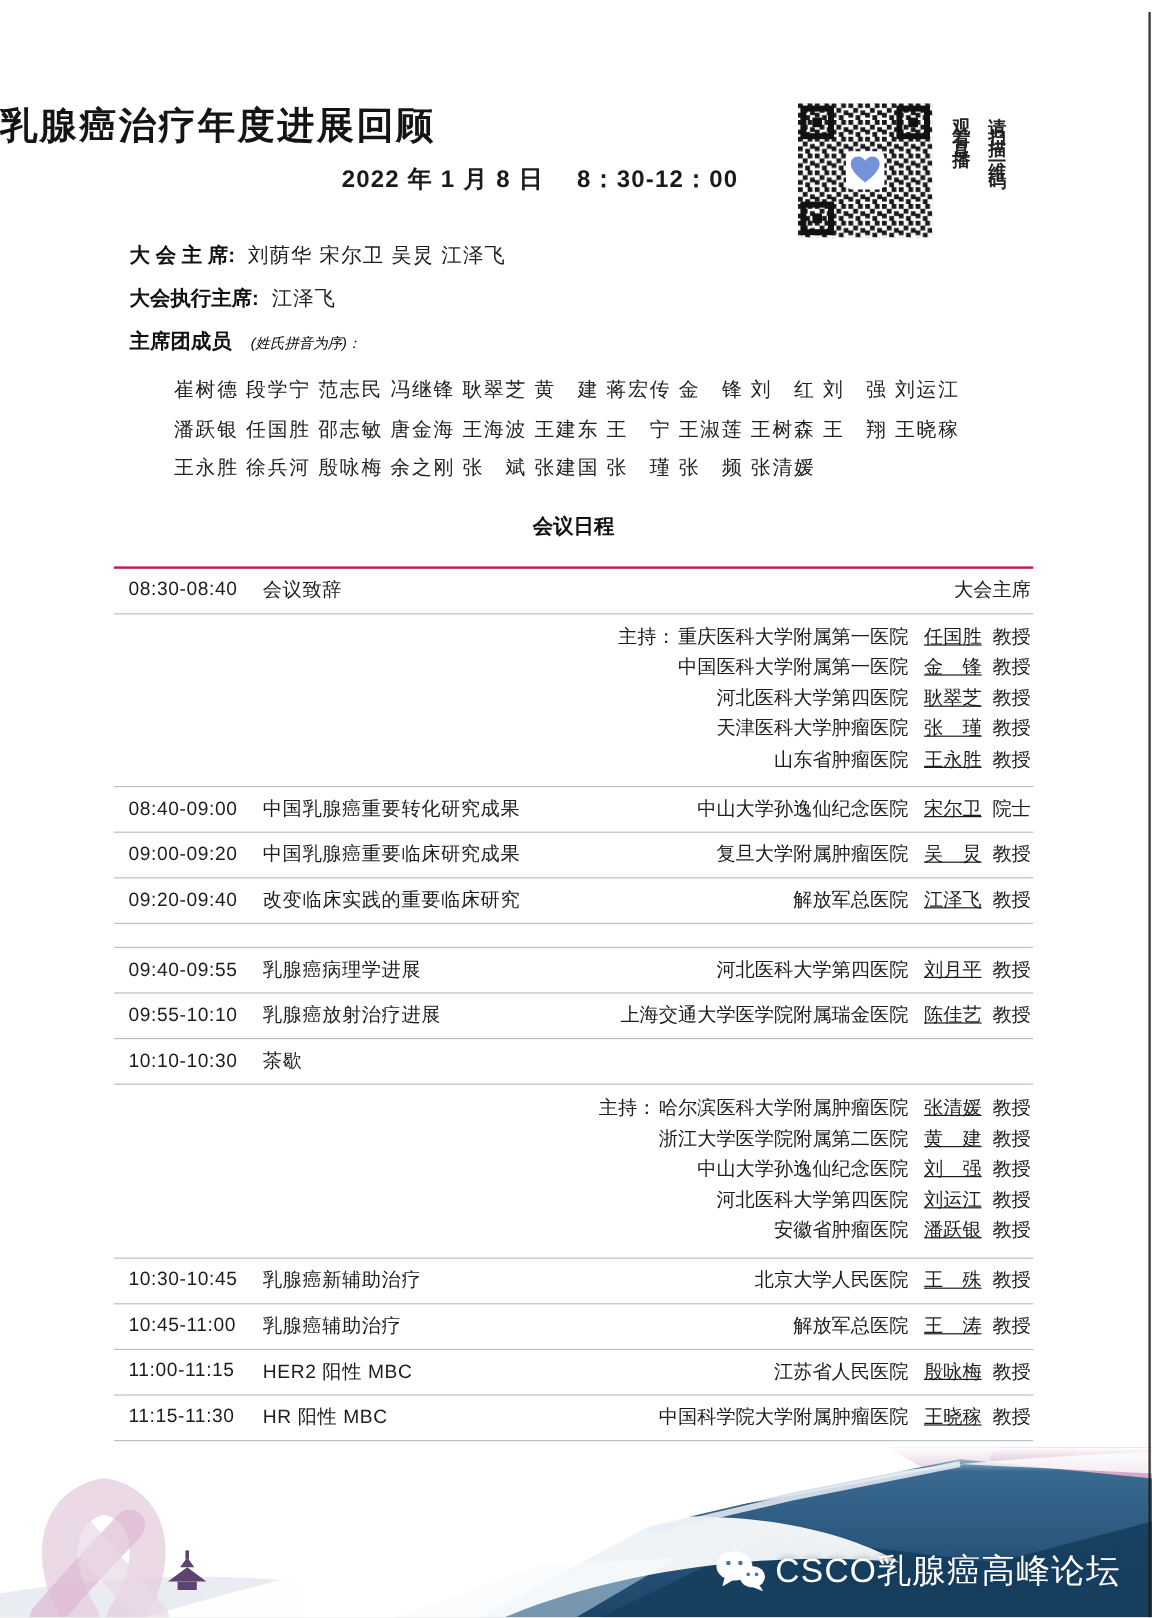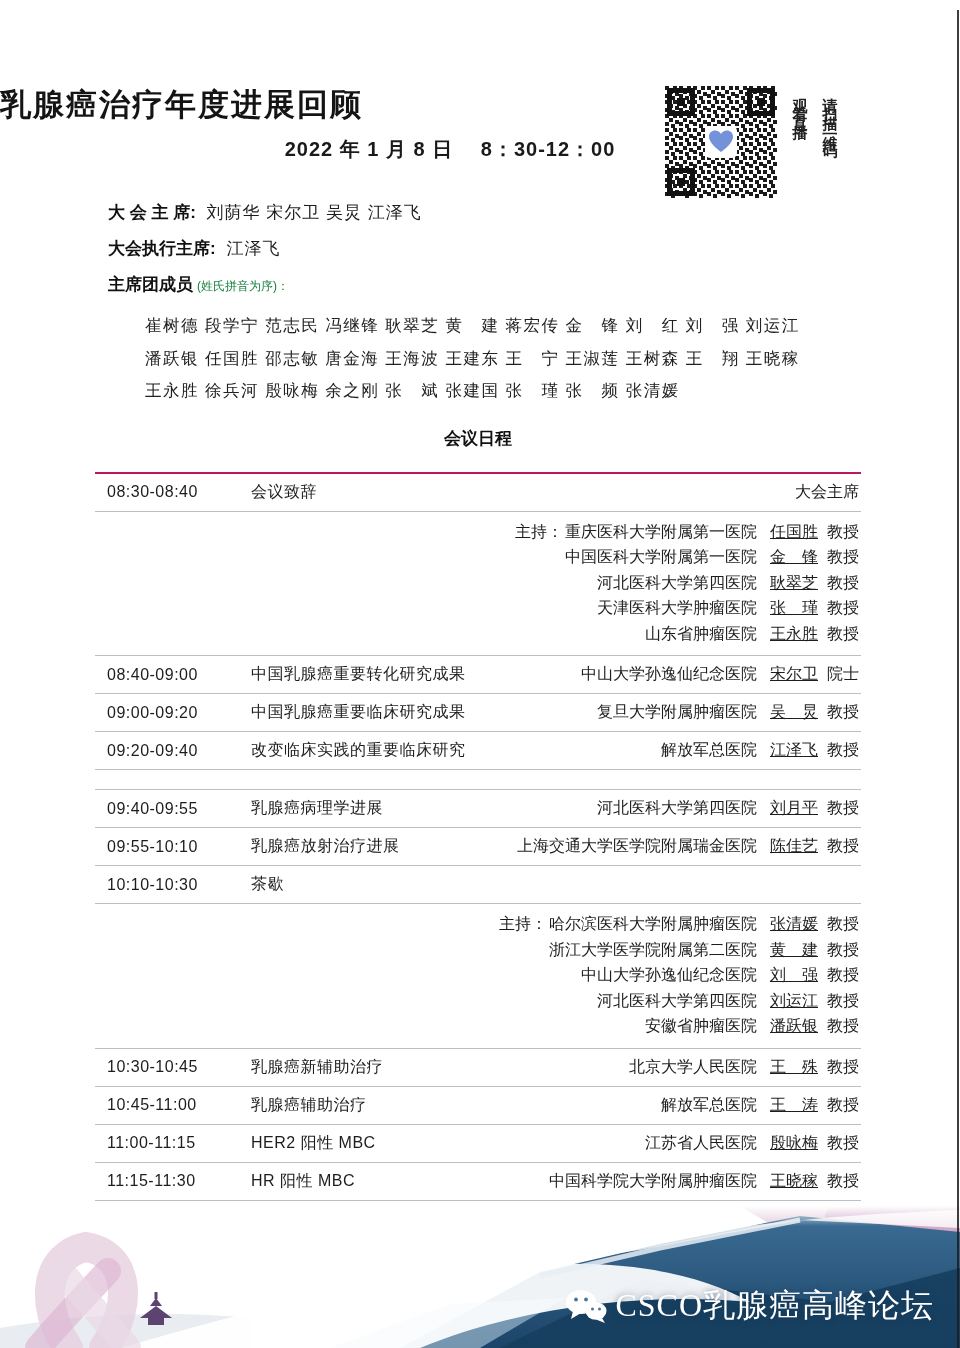--- a/index.html
+++ b/index.html
@@ -24,51 +24,50 @@
   .vtext{
     writing-mode:vertical-rl;text-orientation:upright;
     font-size:15px;font-weight:700;color:#222;letter-spacing:9px;
     margin-right:12px;line-height:18px;
   }
   
   .chairs{margin:38px 0 0 108px;font-size:17px;}
   .chair-line{margin-bottom:13px;display:flex;align-items:baseline;}
   .chair-label{font-weight:700;color:#111;white-space:pre;}
   .chair-value{margin-left:6px;letter-spacing:1px;}
-  .committee-note{font-size:12px;font-weight:400;color:#15803d;margin-left:4px;}
+  .committee-note{font-size:12px;font-weight:400;color:#000000;margin-left:16px;font-style:italic;}
   .members{margin:4px 0 0 145px;}
   .member-row{font-size:16.5px;letter-spacing:1.5px;line-height:32.5px;color:#222;white-space:pre;}
   
   .agenda{margin:20px 0 0 95px;width:766px;}
   .agenda-title{text-align:center;font-size:17px;font-weight:700;margin-bottom:22px;color:#111;}
   .agenda-table{border-top:2px solid #be185d;}
   .row{border-bottom:1.5px solid #b9c0c7;}
   .session{display:flex;align-items:center;padding:8px 2px 8px 12px;font-size:16px;}
   .session-time{width:112px;flex:none;letter-spacing:.5px;color:#1d1d1f;}
-  .session-topic{flex:1;letter-spacing:.5px;margin-left:32px;}
+  .session-topic{flex:1;letter-spacing:.5px;}
   .session-right{text-align:right;white-space:nowrap;}
   .speaker-org{margin-right:13px;}
   .speaker-name{margin-right:9px;white-space:pre;text-decoration:underline;}
   .host-block{padding:7px 2px 9px 0;}
   .host-line{text-align:right;font-size:16px;line-height:25.5px;white-space:nowrap;}
   .host-label{margin-right:2px;}
   .agenda-spacer{height:19px;}
   
   .footer-art{position:absolute;left:0;bottom:0;width:960px;height:142px;pointer-events:none;}
   .footer-art svg{display:block;}
   .ribbon{position:absolute;left:8px;bottom:0;width:230px;height:125px;}
   .pink-splash-side{
     position:absolute;right:0;top:1140px;width:70px;height:130px;
     background:radial-gradient(closest-side at 100% 50%,rgba(210,140,180,.5),rgba(210,140,180,0));
   }
   .wechat-row{
     position:absolute;right:26px;bottom:20px;display:flex;align-items:center;
-    color:#ffffff;font-size:32px;font-weight:400;letter-spacing:1px;
+    color:#ffffff;font-size:28px;font-weight:400;letter-spacing:1px;
     text-shadow:0 0 6px rgba(20,50,80,.6);
-    font-family:Liberation Serif, serif;
   }
   .wechat-icon{width:42px;height:34px;margin-right:8px;}
   
   .edge-line{position:absolute;right:1px;top:10px;bottom:0;width:2.5px;background:#1c1c1c;opacity:.85;}
 </style>
 </head>
 <body>
 
 <div class="page">
 

